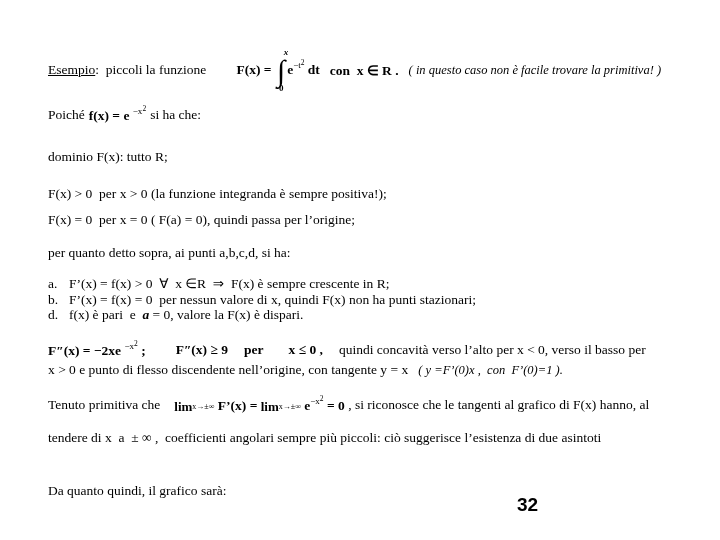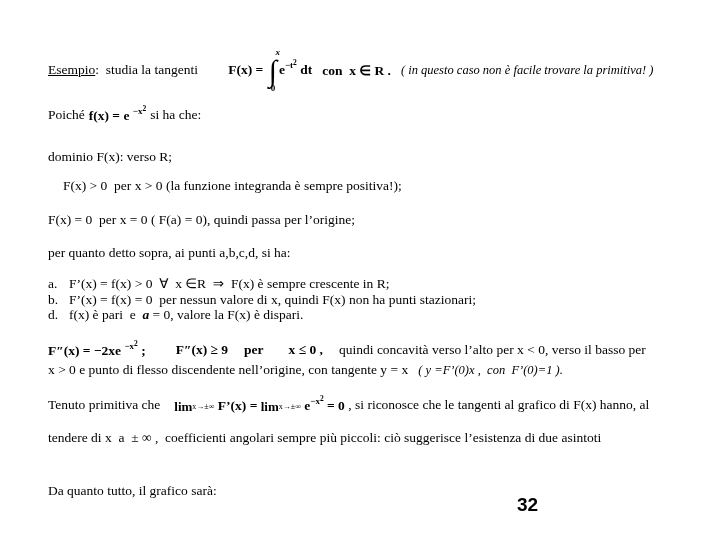--- a/index.html
+++ b/index.html
@@ -8,21 +8,21 @@
     position:relative; width:720px; height:540px; background:#ffffff;
     color:#000000; font-family:"Liberation Serif", serif; font-size:13.5px;
     overflow:hidden;
   }
   .t { white-space:pre; }
   .abs { position:absolute; line-height:16px; }
   .row { position:absolute; display:flex; align-items:center; }
   .u { text-decoration:underline;text-align:right; }
   .small-it { font-style:italic; font-size:12.5px; }
   .formula { font-weight:bold; white-space:pre; }
-  sup.exp { font-size:9px; font-weight:bold; }
+  sup.exp { font-size:9px; font-weight:normal; }
   .sq { font-size:7.5px; position:relative; top:-3px; }
   .intcol { display:inline-flex; flex-direction:column; align-items:center;
             line-height:1; vertical-align:middle; margin:0 2px; }
   .intup { font-size:9px; font-style:italic; align-self:flex-end; margin-right:-3px; }
   .intlow { font-size:9px; align-self:flex-start; margin-left:2px; }
   .intsign { font-size:30px; line-height:0.9; font-weight:normal; }
   .limcol { display:inline-flex; flex-direction:row; align-items:center;
             line-height:1; vertical-align:middle; }
   .limword { font-weight:bold; font-size:13px; }
   .limsub { font-size:8px; margin-top:1px; font-weight:normal; }
@@ -34,36 +34,36 @@
   .gap10 { gap:10px; } .gap14 { gap:4px; }
   .pagenum { position:absolute; left:517px; top:494px;
              font-family:"Liberation Sans", sans-serif; font-weight:bold; font-size:19px; }
 </style>
 </head>
 <body>
 
 <div class="slide">
 
   <div class="row gap10" style="left:48px; top:44px; height:52px;">
-    <span class="t"><span class="u">Esempio</span><span>:  studia la tangenti</span></span>
+    <span class="t"><span class="u">Esempio</span><span>:  piccoli la funzione</span></span>
     <span class="formula">
       <span>F(x) = </span><span class="intcol"><span class="intup">x</span><span class="intsign">∫</span><span class="intlow">0</span></span><span>e</span><sup class="exp"><span>−t</span><span class="sq">2</span></sup><span> dt</span>
     </span>
     <span class="formula">con  x ∈ R .</span>
     <span class="small-it t">( in questo caso non è facile trovare la primitiva! )</span>
   </div>
 
   <div class="row gap14" style="left:48px; top:102px; height:26px;">
     <span class="t">Poiché</span>
     <span class="formula"><span>f(x) = e </span><sup class="exp"><span>−x</span><span class="sq">2</span></sup></span>
     <span class="t">si ha che:</span>
   </div>
 
-  <div class="abs t" style="left:48px; top:149px;">dominio F(x): verso R;</div>
-  <div class="abs t" style="left:48px; top:178px;margin-left:15px;">F(x) &gt; 0  per x &gt; 0 (la funzione integranda è sempre positiva!);</div>
+  <div class="abs t" style="left:48px; top:149px;">dominio F(x): tutto R;</div>
+  <div class="abs t" style="left:48px; top:186px;">F(x) &gt; 0  per x &gt; 0 (la funzione integranda è sempre positiva!);</div>
   <div class="abs t" style="left:48px; top:212px;">F(x) = 0  per x = 0 ( F(a) = 0), quindi passa per l’origine;</div>
   <div class="abs t" style="left:48px; top:245px;">per quanto detto sopra, ai punti a,b,c,d, si ha:</div>
 
   <div class="listblock" style="left:48px; top:276px;">
     <div class="listrow">
       <span class="marker">a.</span>
       <span class="t">F’(x) = f(x) &gt; 0  ∀  x ∈R  ⇒  F(x) è sempre crescente in R;</span>
     </div>
     <div class="listrow">
       <span class="marker">b.</span>
@@ -84,16 +84,16 @@
   </div>
   <div class="abs t" style="left:48px; top:362px;"><span>x &gt; 0 e punto di flesso discendente nell’origine, con tangente y = x   </span><span class="small-it">( y =F’(0)x ,  con  F’(0)=1 ).</span></div>
 
   <div class="row" style="left:48px; top:391px; height:28px;">
     <span class="t">Tenuto primitiva che</span>
     <span class="formula ml14"><span class="limcol"><span class="limword">lim</span><span class="limsub">x→±∞</span></span><span> F’(x) = </span><span class="limcol"><span class="limword">lim</span><span class="limsub">x→±∞</span></span><span> e</span><sup class="exp"><span>−x</span><span class="sq">2</span></sup><span> = 0</span></span>
     <span class="t"> , si riconosce che le tangenti al grafico di F(x) hanno, al</span>
   </div>
   <div class="abs t" style="left:48px; top:430px;">tendere di x  a  ± ∞ ,  coefficienti angolari sempre più piccoli: ciò suggerisce l’esistenza di due asintoti</div>
 
-  <div class="abs t" style="left:48px; top:483px;">Da quanto tutto, il grafico sarà:</div>
+  <div class="abs t" style="left:48px; top:483px;">Da quanto quindi, il grafico sarà:</div>
   <div class="pagenum">32</div>
 
 </div>
 
 </body></html>

